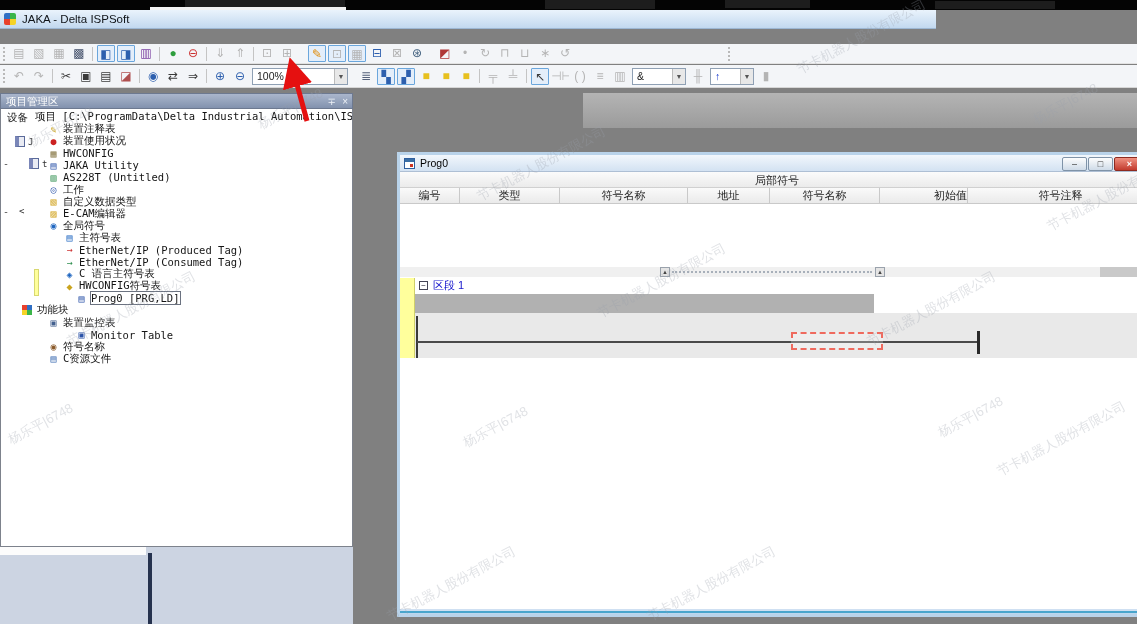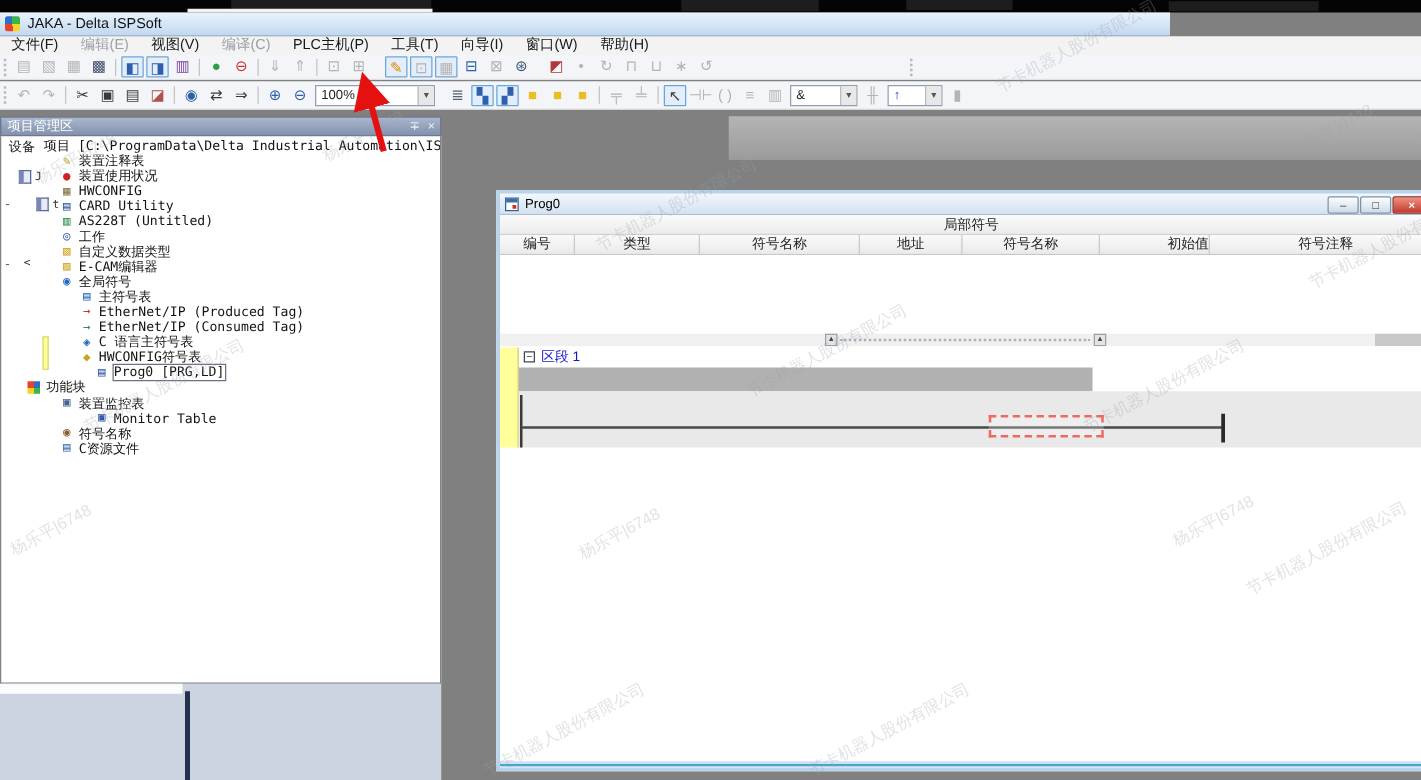--- a/index.html
+++ b/index.html
@@ -149,31 +149,20 @@
     <div class="tsrect" style="left:725px;top:0;width:85px;height:8px;"></div>
     <div class="tsrect" style="left:935px;top:1px;width:120px;height:8px;"></div>
   </div>
   <div id="top-sliver"></div>
 
   <div id="titlebar" class="abs">
     <div id="app-icon"></div>
     <span id="title-text">JAKA - Delta ISPSoft</span>
   </div>
 
-  <div id="menubar" class="abs">
-      <span class="menu-item">文件(F)</span>
-      <span class="menu-item disabled">编辑(E)</span>
-      <span class="menu-item">视图(V)</span>
-      <span class="menu-item disabled">编译(C)</span>
-      <span class="menu-item">PLC主机(P)</span>
-      <span class="menu-item">工具(T)</span>
-      <span class="menu-item">向导(I)</span>
-      <span class="menu-item">窗口(W)</span>
-      <span class="menu-item">帮助(H)</span>
-    </div>
 
   <div id="toolbar1" class="toolbar abs">
       <span class="tb-handle"></span>
       <span class="tb-btn disabled">▤</span>
       <span class="tb-btn disabled">▧</span>
       <span class="tb-btn disabled">▦</span>
       <span class="tb-btn" style="color: rgb(68, 80, 106);">▩</span>
       <span class="tb-sep"></span>
       <span class="tb-btn framed" style="color: rgb(45, 95, 174);">◧</span>
       <span class="tb-btn framed" style="color: rgb(45, 95, 174);">◨</span>
@@ -273,21 +262,21 @@
             <div class="tree-row" style="padding-left: 46px;">
               <span class="tree-glyph" style="color: rgb(204, 34, 34);">●</span>
               <span class="tree-label">装置使用状况</span>
             </div>
             <div class="tree-row" style="padding-left: 46px;">
               <span class="tree-glyph" style="color: rgb(138, 123, 74);">▦</span>
               <span class="tree-label">HWCONFIG</span>
             </div>
             <div class="tree-row" style="padding-left: 46px;">
               <span class="tree-glyph" style="color: rgb(42, 82, 168);">▤</span>
-              <span class="tree-label">CARD Utility</span>
+              <span class="tree-label">JAKA Utility</span>
             </div>
             <div class="tree-row" style="padding-left: 46px;">
               <span class="tree-glyph" style="color: rgb(47, 143, 79);">▥</span>
               <span class="tree-label">AS228T  (Untitled)</span>
             </div>
             <div class="tree-row" style="padding-left: 46px;">
               <span class="tree-glyph" style="color: rgb(42, 82, 168);">◎</span>
               <span class="tree-label">工作</span>
             </div>
             <div class="tree-row" style="padding-left: 46px;">

